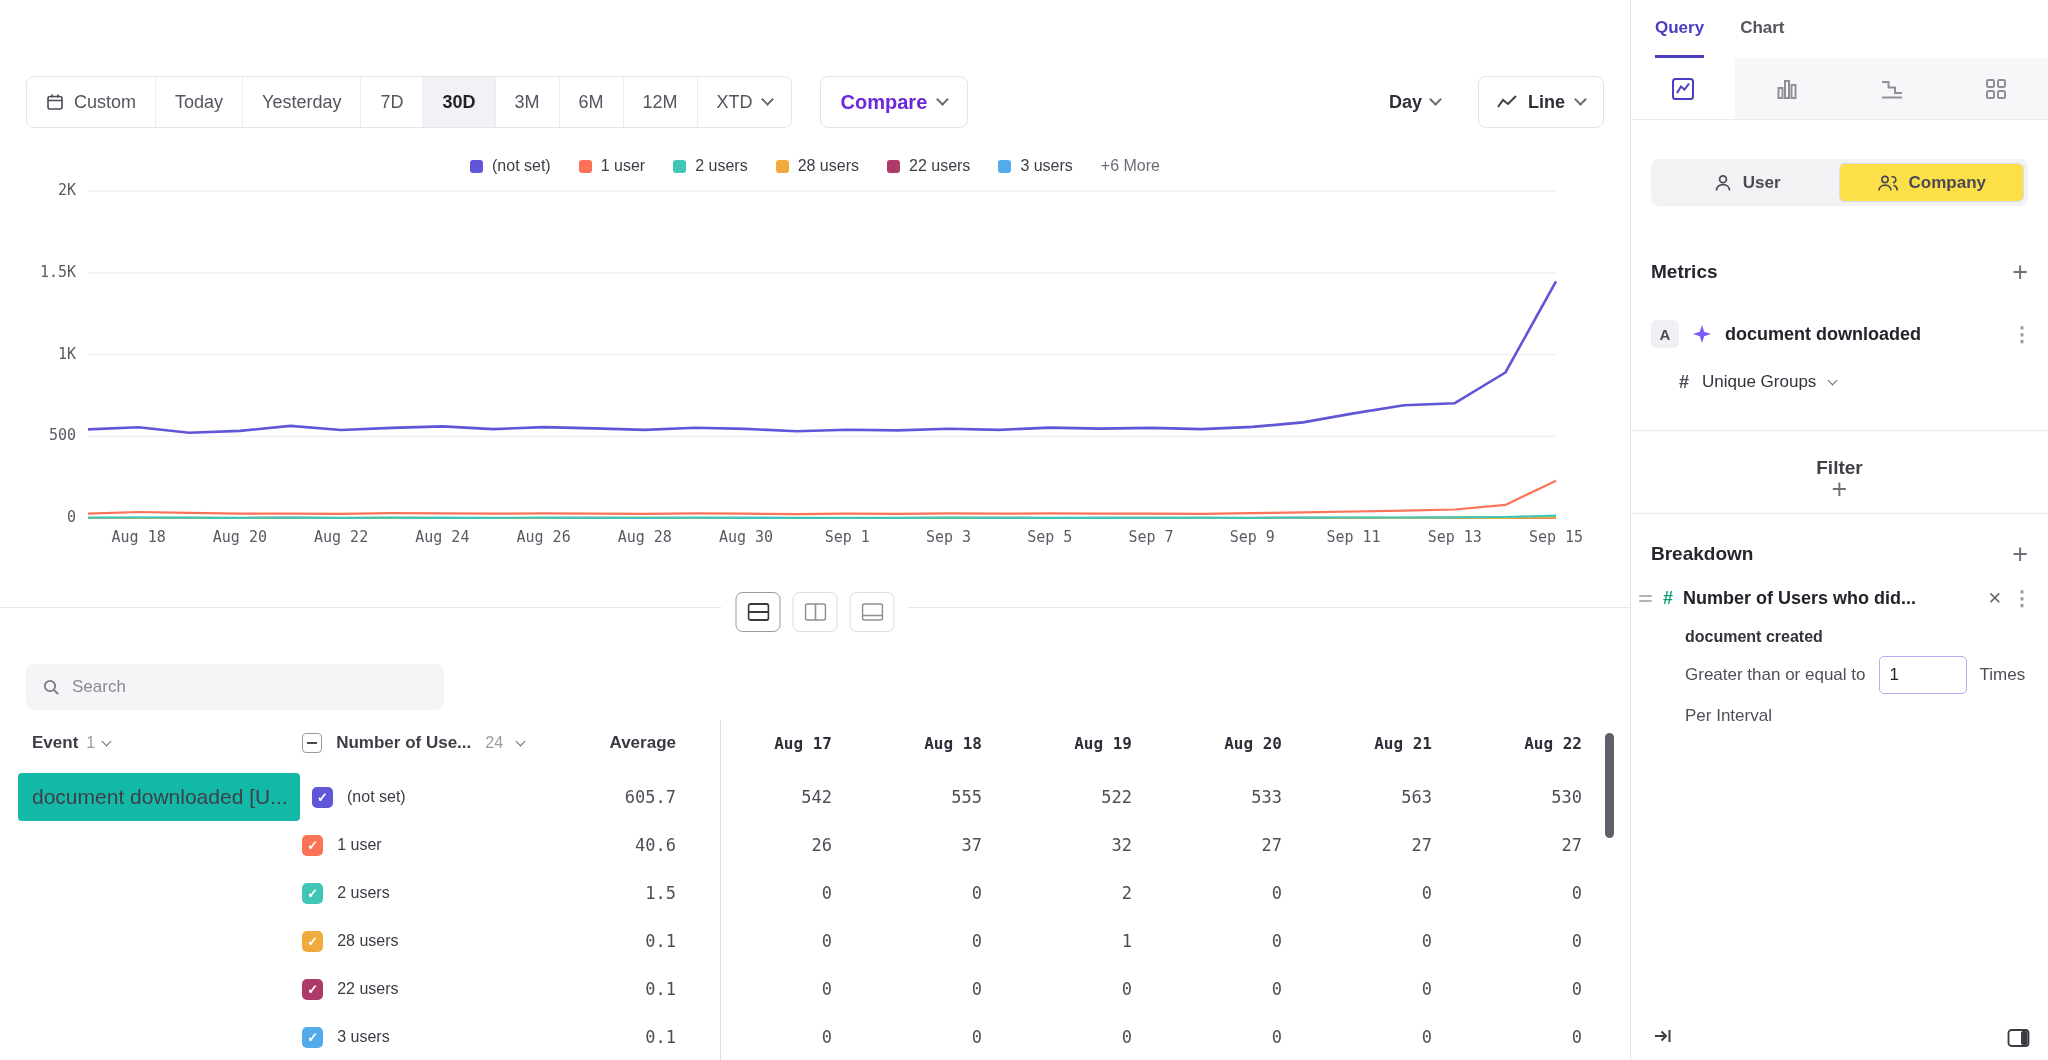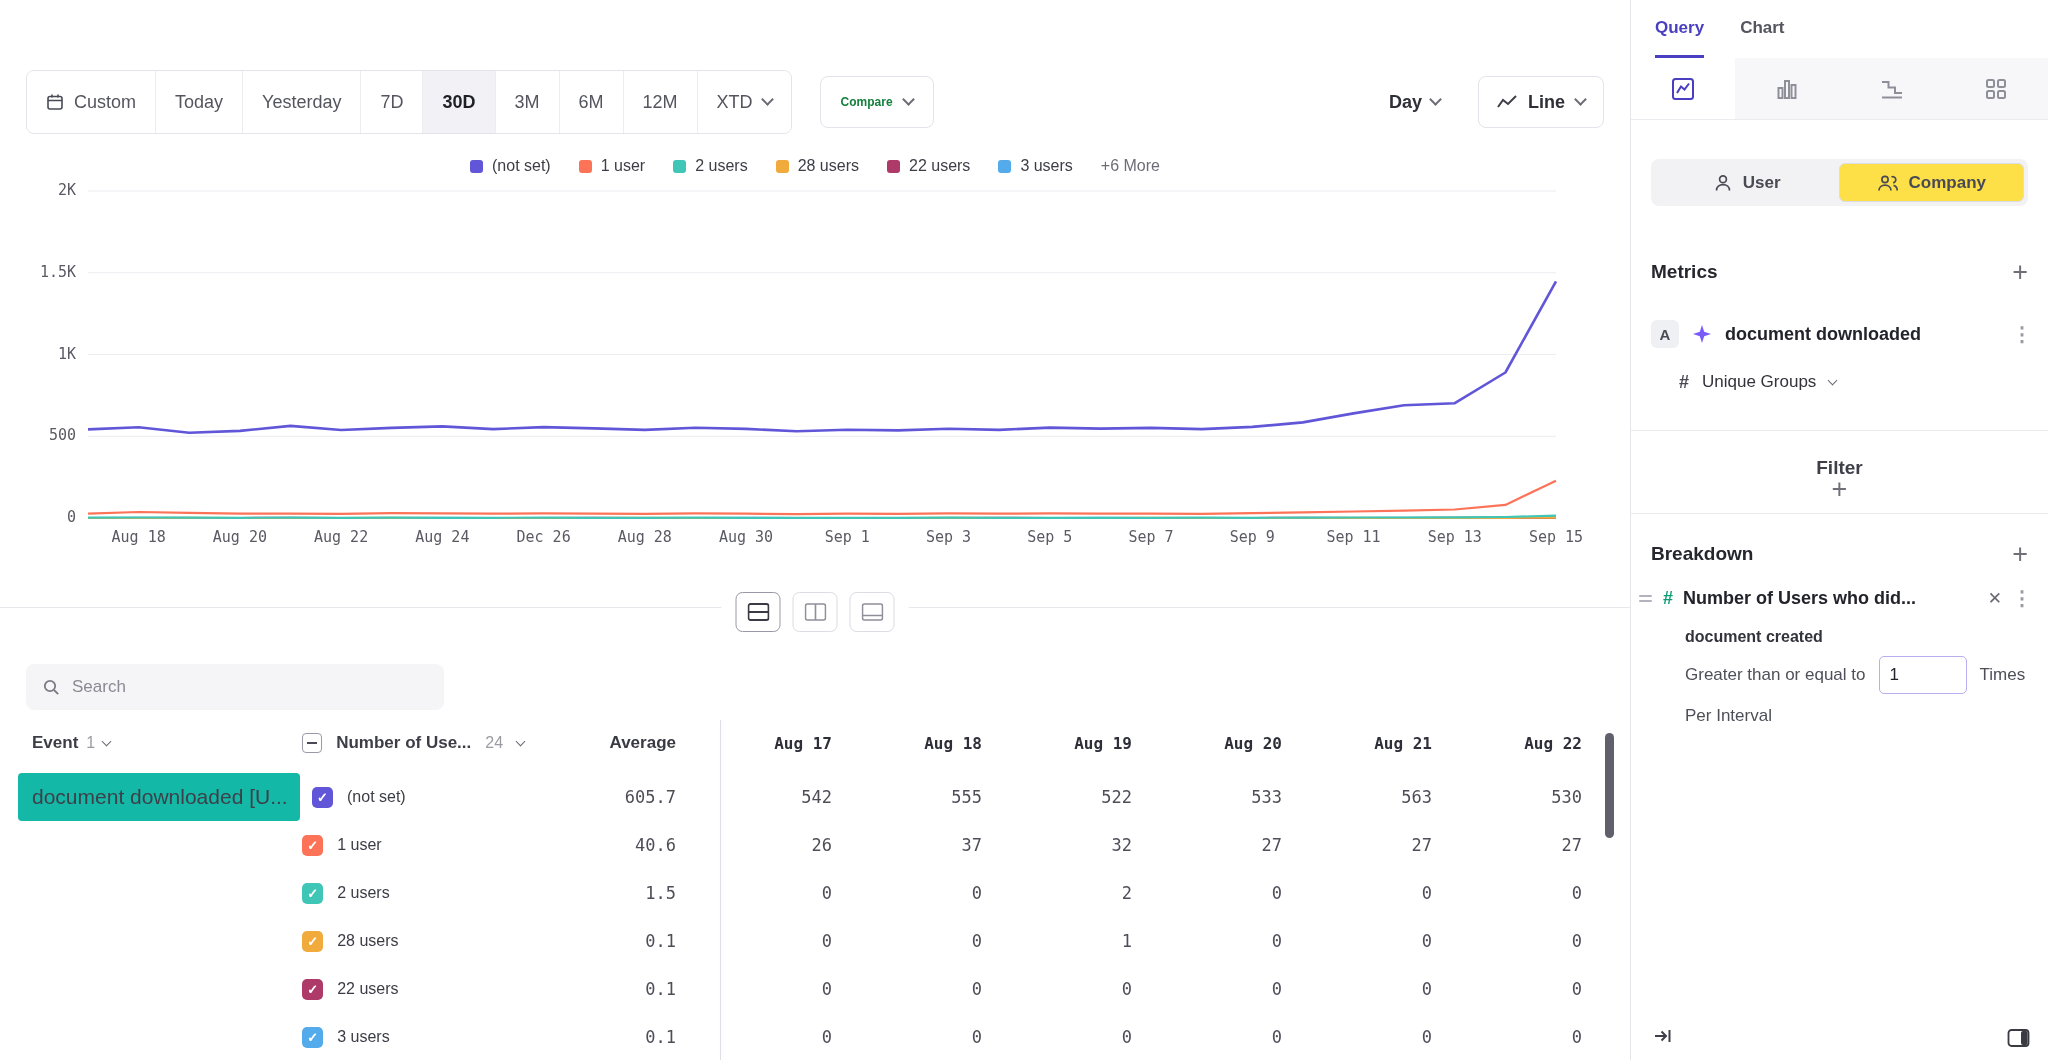--- a/index.html
+++ b/index.html
@@ -4,28 +4,28 @@
 <style>
   * { box-sizing: border-box; margin: 0; padding: 0; }
   html,body { width:2048px; height:1060px; overflow:hidden; background:#fff;
     font-family:"Liberation Sans", sans-serif; color:#33333c; }
   .app { display:flex; width:2048px; height:1060px; }
   .main { width:1630px; position:relative; background:#fff; }
   .panel { width:418px; border-left:1px solid #e4e4e9; position:relative; background:#fff; }
 
   
   .toolbar { margin:76px 26px 0 26px; display:flex; align-items:center; height:52px; }
-  .range-group { display:flex; border:1px solid #e3e3e9; border-radius:8px; overflow:hidden; height:64px; background:#fff; }
+  .range-group { display:flex; border:1px solid #e3e3e9; border-radius:8px; overflow:hidden; height:52px; background:#fff; }
   .range-btn { padding:0 19px; font-size:18px; color:#55555f; background:#fff; border:none;
     border-right:1px solid #ececf1; display:flex; align-items:center; gap:10px; cursor:pointer;
     font-family:"Liberation Sans", sans-serif; white-space:nowrap; }
   .range-btn:last-child { border-right:none; }
   .range-btn.active { background:#f2f2f6; color:#1f1f28; font-weight:700; }
   .compare-btn { margin-left:28px; height:52px; border:1px solid #e3e3e9; border-radius:8px; background:#fff;
-    padding:0 20px; font-size:12px; color:#15803d; font-weight:600; display:flex; gap:11px; align-items:center; cursor:pointer; }
+    padding:0 20px; font-size:20px; color:#6d28d9; font-weight:600; display:flex; gap:11px; align-items:center; cursor:pointer; }
   .toolbar-right { margin-left:auto; display:flex; gap:38px; align-items:center; }
   .day-btn { border:none; background:none; font-size:18px; color:#2f2f38; font-weight:600;
     display:flex; gap:9px; align-items:center; cursor:pointer; }
   .line-btn { height:52px; border:1px solid #e3e3e9; border-radius:8px; background:#fff; padding:0 18px;
     font-size:18px; color:#2f2f38; font-weight:600; display:flex; gap:11px; align-items:center; cursor:pointer; }
   .chev { width:9px; height:9px; border-right:2px solid #6b6b76; border-bottom:2px solid #6b6b76;
     transform:rotate(45deg); display:inline-block; margin-top:-6px; }
   .chev.small { width:7px; height:7px; border-width:1.5px; margin-top:-3px; }
 
   
@@ -242,21 +242,21 @@
         </svg>
     <div class="y-label" style="top: 317px;">0</div>
         <div class="y-label" style="top: 235.25px;">500</div>
         <div class="y-label" style="top: 153.5px;">1K</div>
         <div class="y-label" style="top: 71.75px;">1.5K</div>
         <div class="y-label" style="top: -10px;">2K</div>
         <div class="x-label" style="left: 93.6207px;">Aug 18</div>
         <div class="x-label" style="left: 194.862px;">Aug 20</div>
         <div class="x-label" style="left: 296.103px;">Aug 22</div>
         <div class="x-label" style="left: 397.345px;">Aug 24</div>
-        <div class="x-label" style="left: 498.586px;">Dec 26</div>
+        <div class="x-label" style="left: 498.586px;">Aug 26</div>
         <div class="x-label" style="left: 599.828px;">Aug 28</div>
         <div class="x-label" style="left: 701.069px;">Aug 30</div>
         <div class="x-label" style="left: 802.31px;">Sep 1</div>
         <div class="x-label" style="left: 903.552px;">Sep 3</div>
         <div class="x-label" style="left: 1004.79px;">Sep 5</div>
         <div class="x-label" style="left: 1106.03px;">Sep 7</div>
         <div class="x-label" style="left: 1207.28px;">Sep 9</div>
         <div class="x-label" style="left: 1308.52px;">Sep 11</div>
         <div class="x-label" style="left: 1409.76px;">Sep 13</div>
         <div class="x-label" style="left: 1511px;">Sep 15</div>

